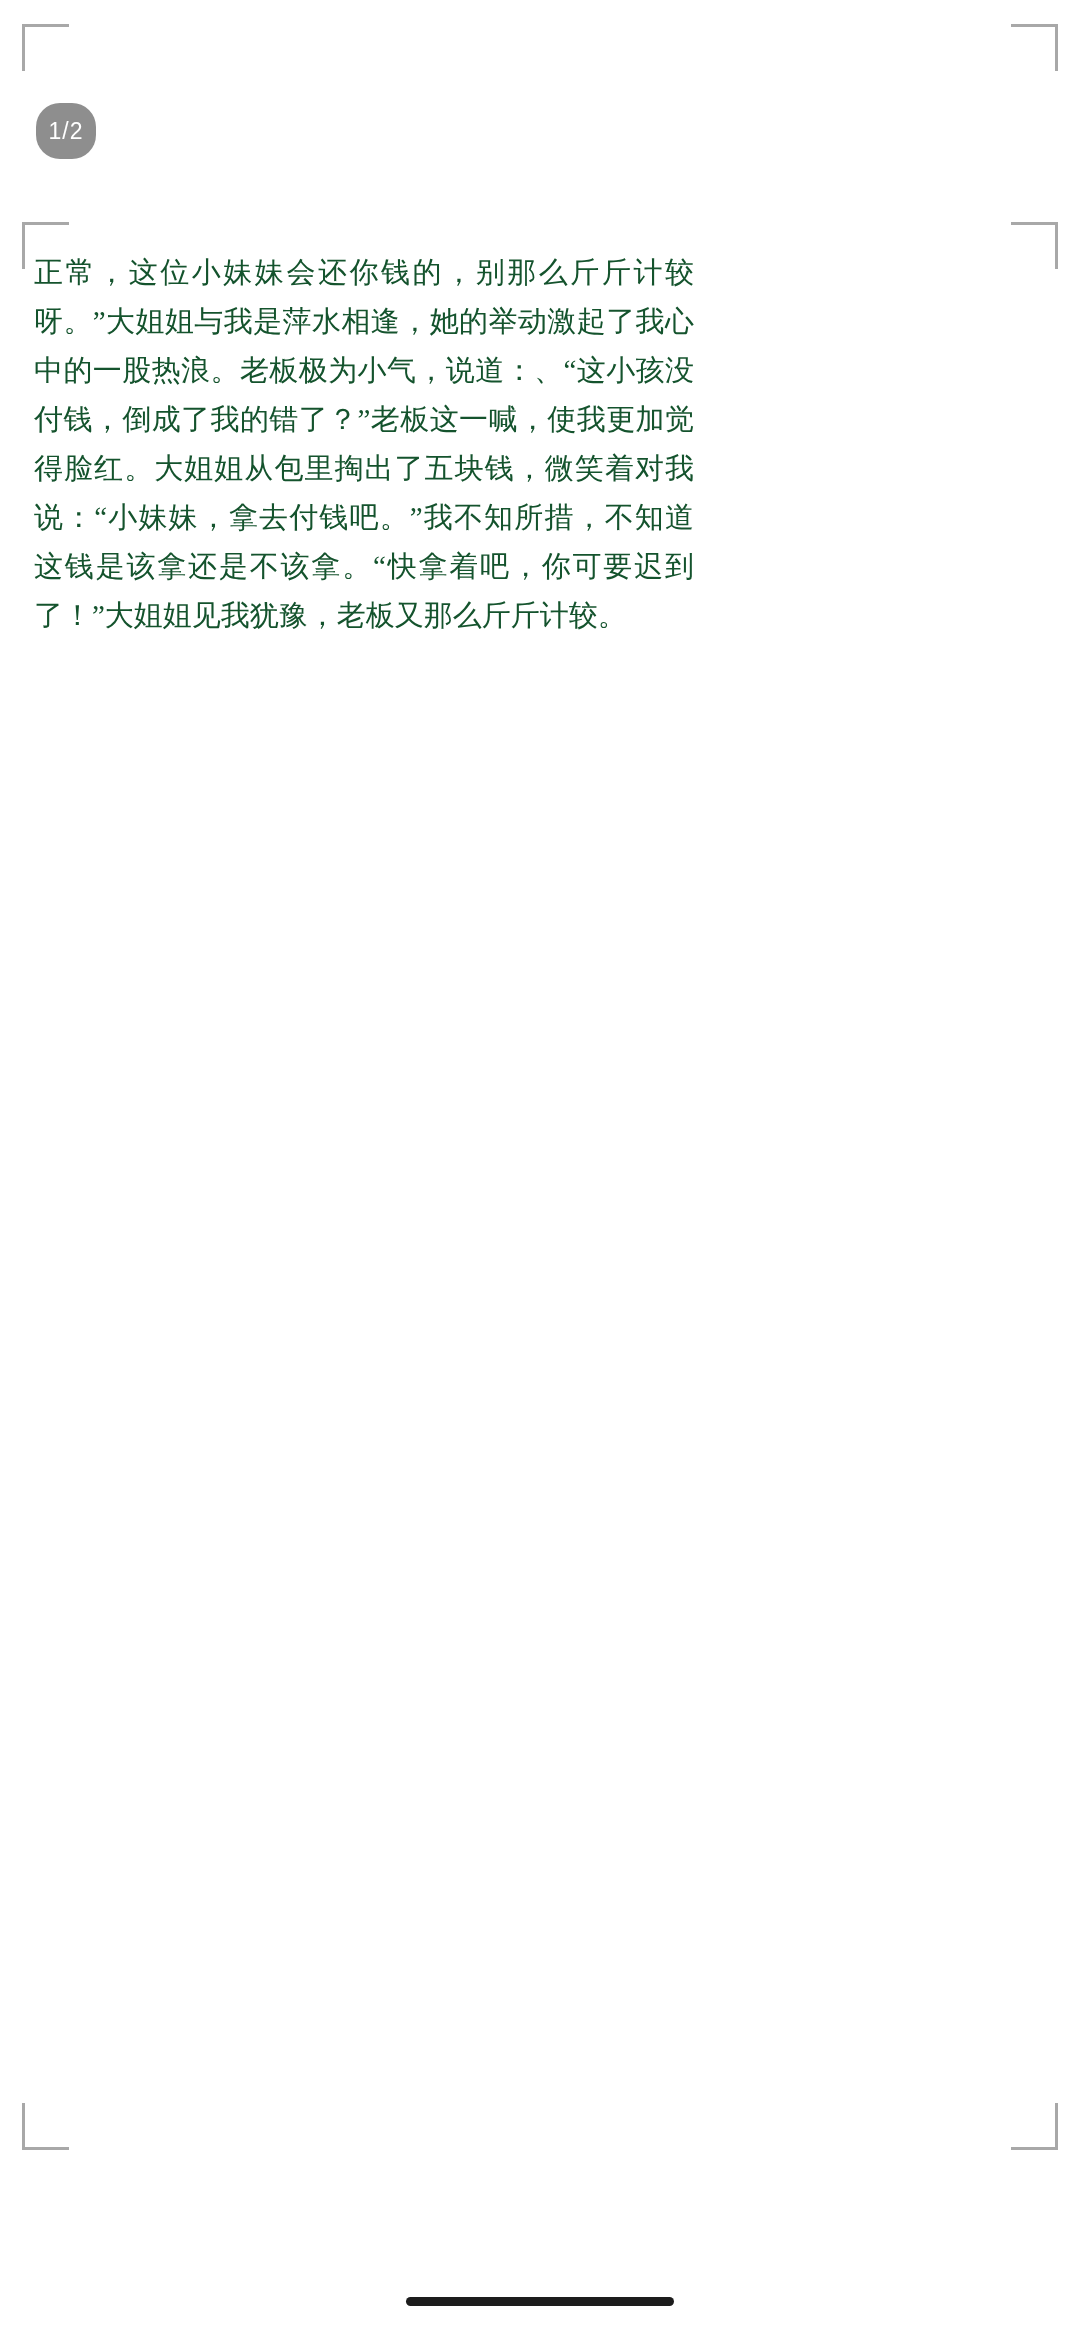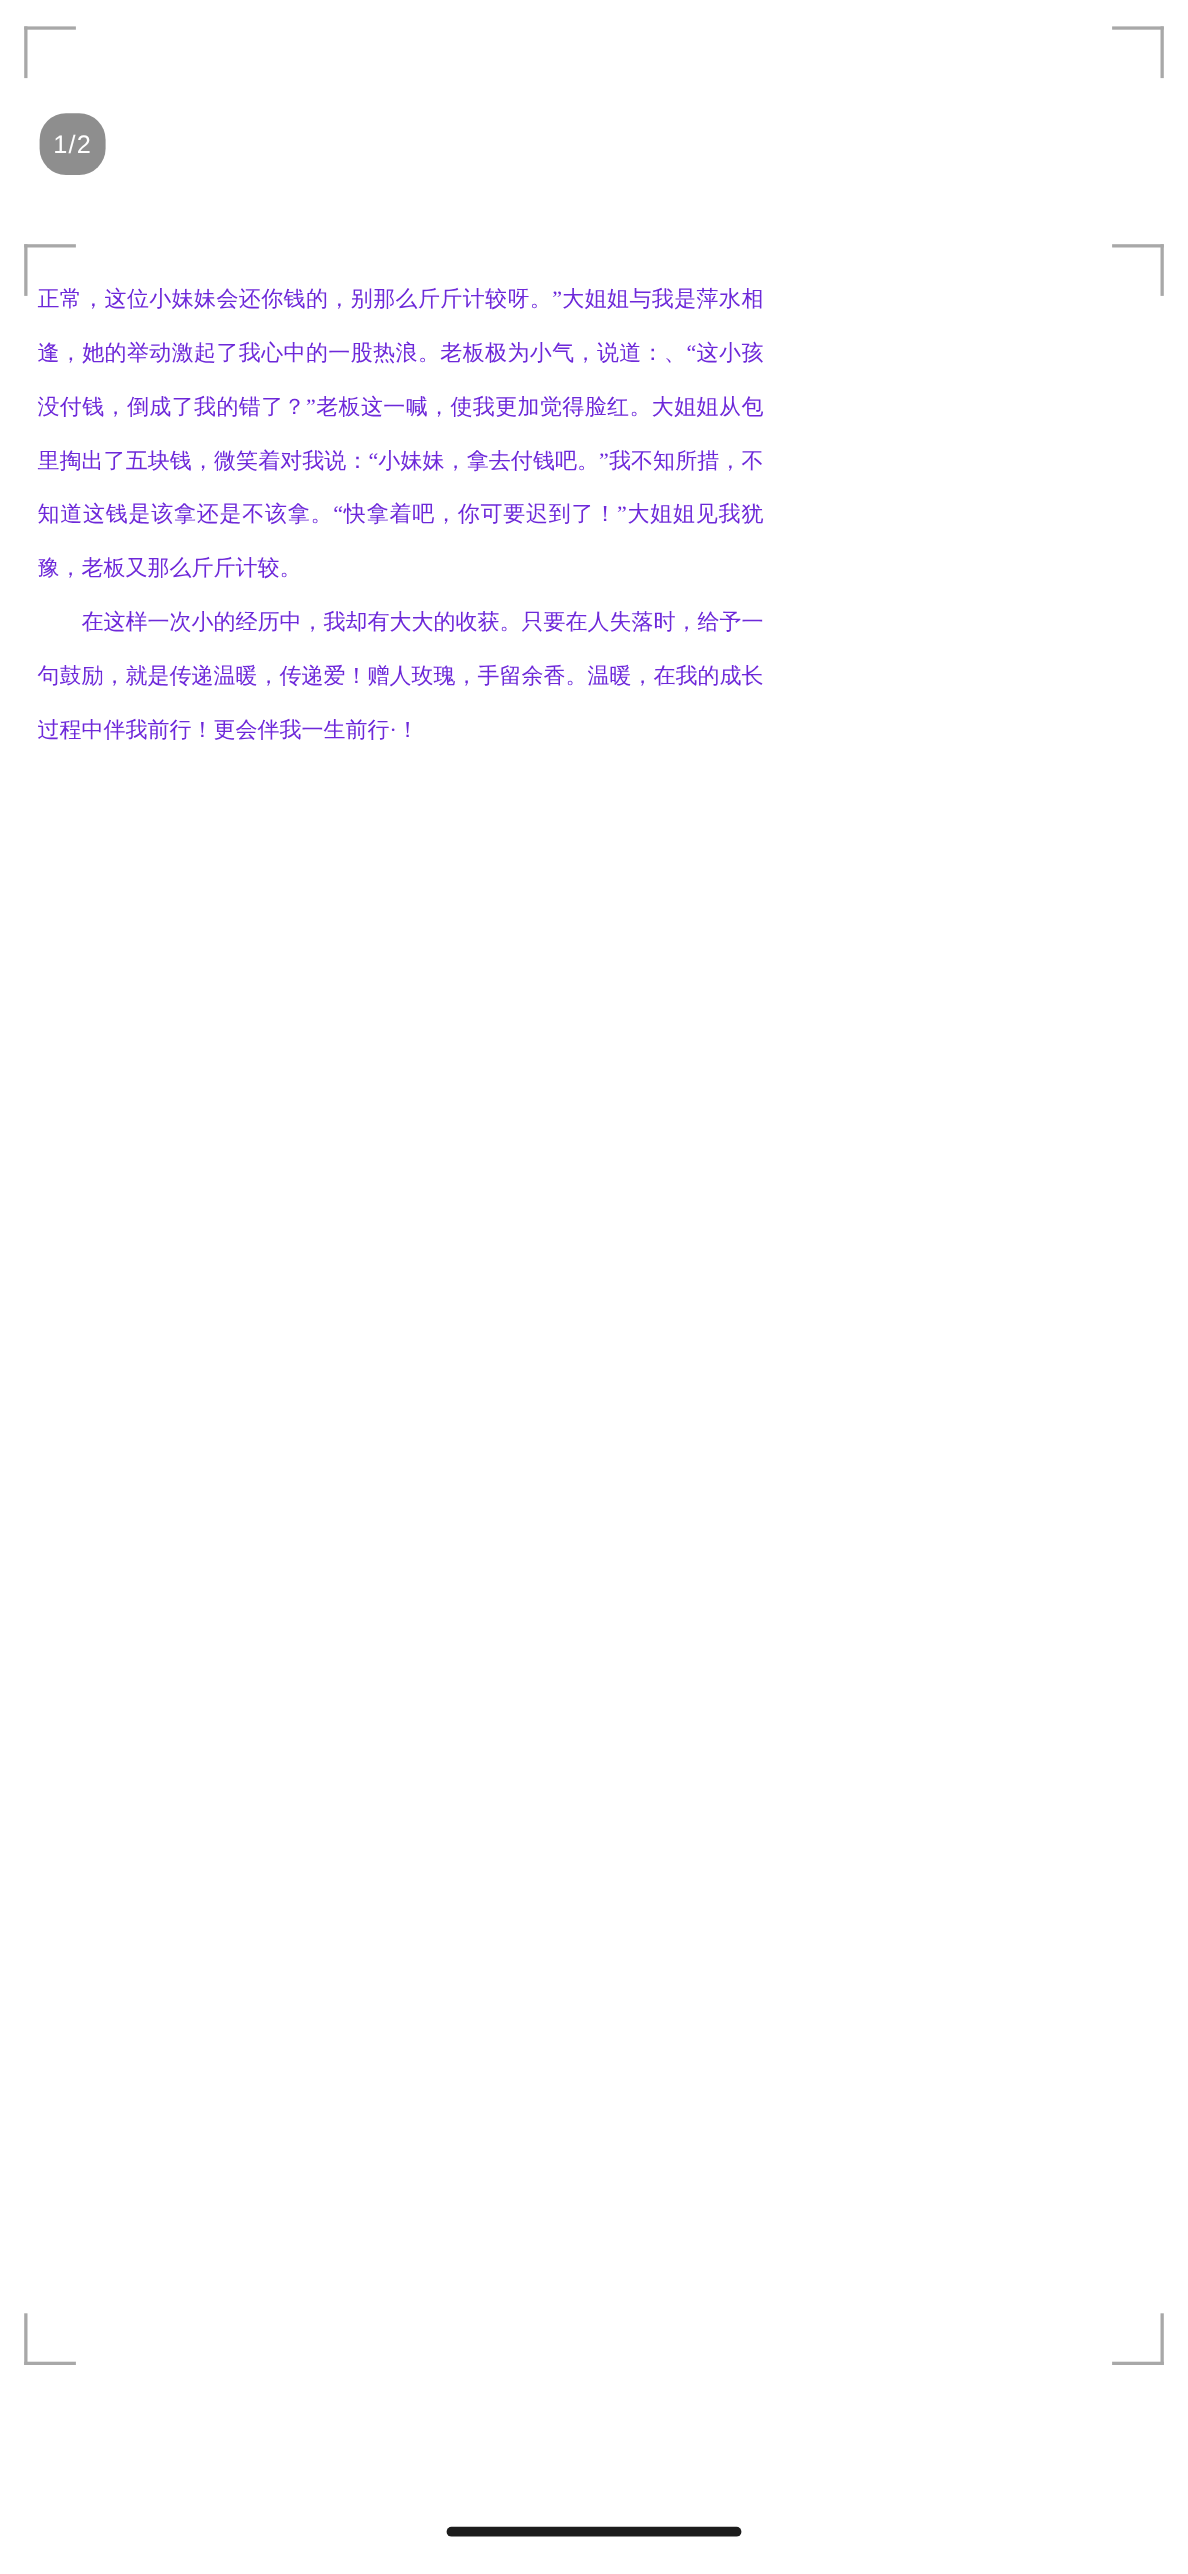--- a/index.html
+++ b/index.html
@@ -57,23 +57,23 @@
     justify-content: center;
     font-family: "Liberation Sans", sans-serif;
   }
 
   
   .body-text {
     position: absolute;
     top: 248px;
     left: 34px;
     width: 660px;
-    color: #6d28d9;
+    color: #14532d;
     font-family: "Liberation Serif", serif;
-    font-size: 20px;
+    font-size: 29px;
     line-height: 49px;
     text-align: justify;
     text-justify: inter-character;
   }
   .body-text p {
     margin: 0 0 0 0;
   }
   .para-indent {
     text-indent: 2em;
   }
@@ -99,17 +99,16 @@
   <div class="crop tr"></div>
   <div class="crop tl2"></div>
   <div class="crop tr2"></div>
   <div class="crop bl"></div>
   <div class="crop br"></div>
 
   <div class="page-badge">1/2</div>
 
   <div class="body-text">
     <p>正常，这位小妹妹会还你钱的，别那么斤斤计较呀。”大姐姐与我是萍水相逢，她的举动激起了我心中的一股热浪。老板极为小气，说道：、“这小孩没付钱，倒成了我的错了？”老板这一喊，使我更加觉得脸红。大姐姐从包里掏出了五块钱，微笑着对我说：“小妹妹，拿去付钱吧。”我不知所措，不知道这钱是该拿还是不该拿。“快拿着吧，你可要迟到了！”大姐姐见我犹豫，老板又那么斤斤计较。</p>
-    <p class="para-indent">在这样一次小的经历中，我却有大大的收获。只要在人失落时，给予一句鼓励，就是传递温暖，传递爱！赠人玫瑰，手留余香。温暖，在我的成长过程中伴我前行！更会伴我一生前行·！</p>
   </div>
 
   <div class="home-indicator"></div>
 </div>
 
 </body></html>

